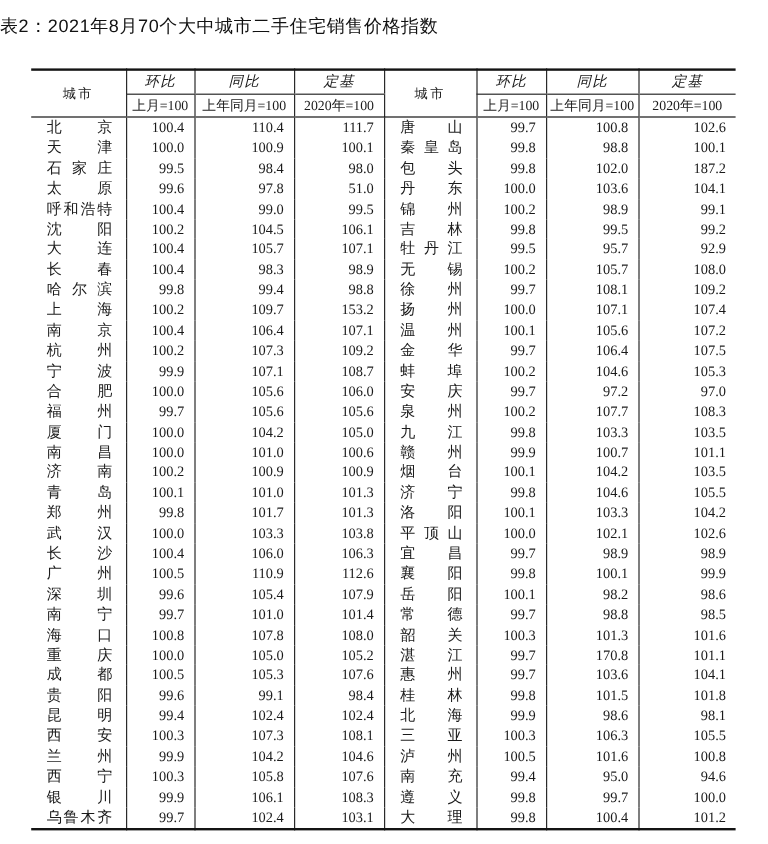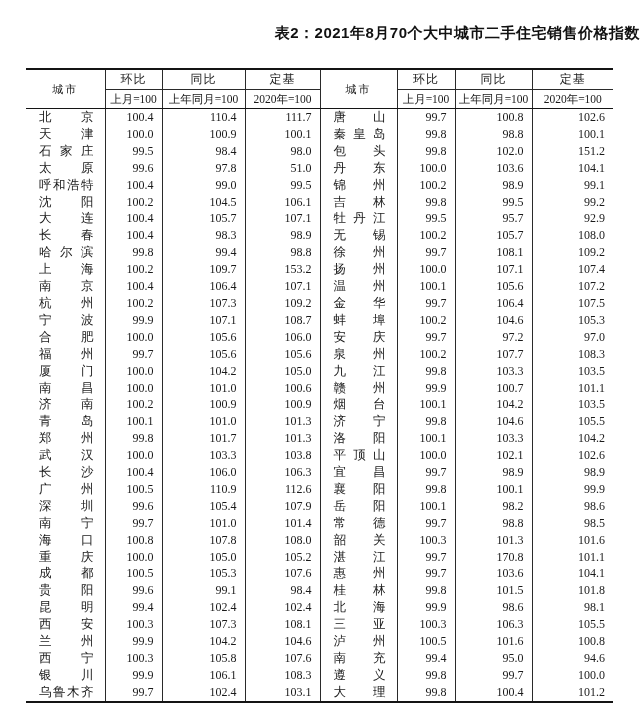--- a/index.html
+++ b/index.html
@@ -12,25 +12,25 @@
     color: #1a1a1a;
     font-family: "Liberation Serif", "DejaVu Serif", serif;
   }
   .page {
     position: relative;
     width: 640px;
     height: 703px;
     background: #ffffff;
   }
   .title {
-    padding-top: 24px;
+    padding-top: 13px;
     height: 22px;
-    text-align: right;
+    text-align: left;
     font-family: "Liberation Sans", "DejaVu Sans", sans-serif;
-    font-weight: bold;
+    font-weight: normal;
     font-size: 15px;
     letter-spacing: 0.5px;
     color: #111111;
   }
   table.idx {
     border-collapse: collapse;
     table-layout: fixed;
     margin: 22px 0 0 26px;
     width: 587px;
     border-top: 2.5px solid #141414;
@@ -56,20 +56,21 @@
     border-bottom: 1.5px solid #141414;
     text-align: center;
     letter-spacing: 2px;
   }
   .th-lbl {
     height: 19px;
     font-size: 12px;
     border-bottom: 1px solid #2a2a2a;
     text-align: center;
     letter-spacing: 1px;
+    font-style: italic;
   }
   .th-sub {
     height: 18px;
     font-size: 11.5px;
     border-bottom: 1.5px solid #141414;
     text-align: center;
     margin-left: 16px;
   }
 
   tbody td {
@@ -151,21 +152,21 @@
           <td class="num bl">100.1</td>
         </tr>
         <tr>
           <td class="city">石家庄</td>
           <td class="num bl">99.5</td>
           <td class="num bl">98.4</td>
           <td class="num bl">98.0</td>
           <td class="city bl">包头</td>
           <td class="num bl">99.8</td>
           <td class="num bl">102.0</td>
-          <td class="num bl">151.2</td>
+          <td class="num bl">187.2</td>
         </tr>
         <tr>
           <td class="city">太原</td>
           <td class="num bl">99.6</td>
           <td class="num bl">97.8</td>
           <td class="num bl">51.0</td>
           <td class="city bl">丹东</td>
           <td class="num bl">100.0</td>
           <td class="num bl">103.6</td>
           <td class="num bl">104.1</td>

